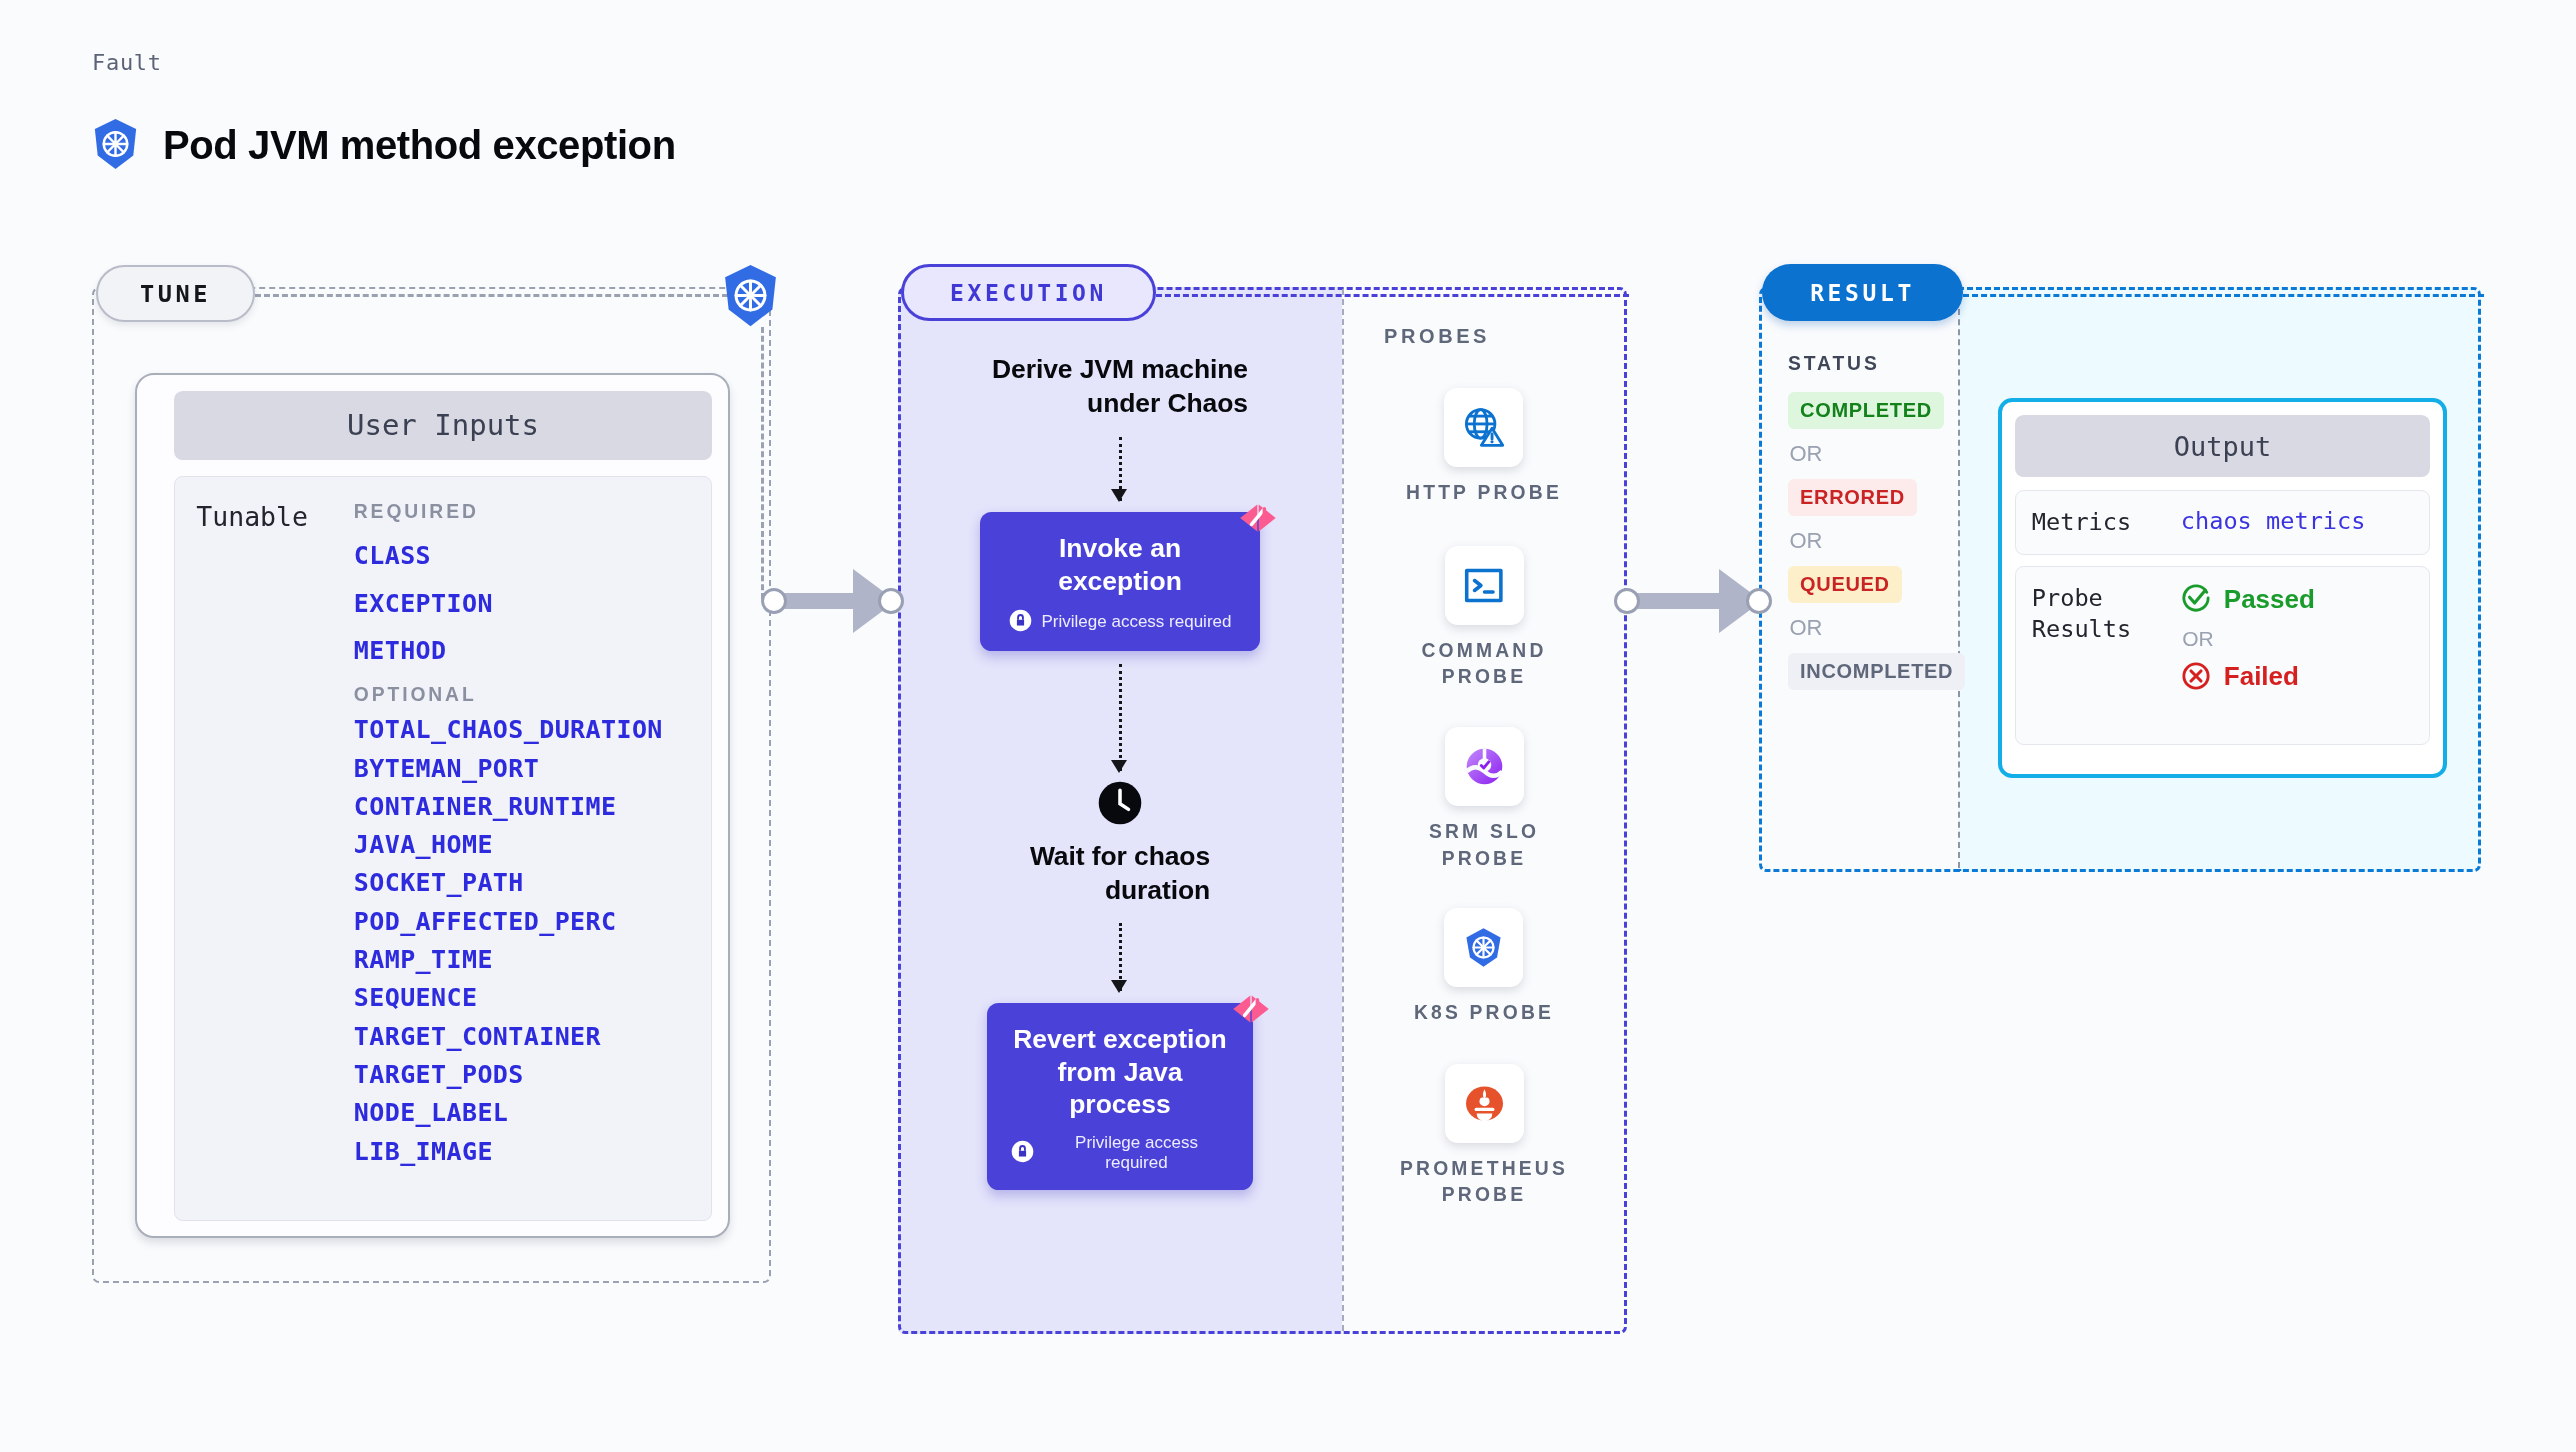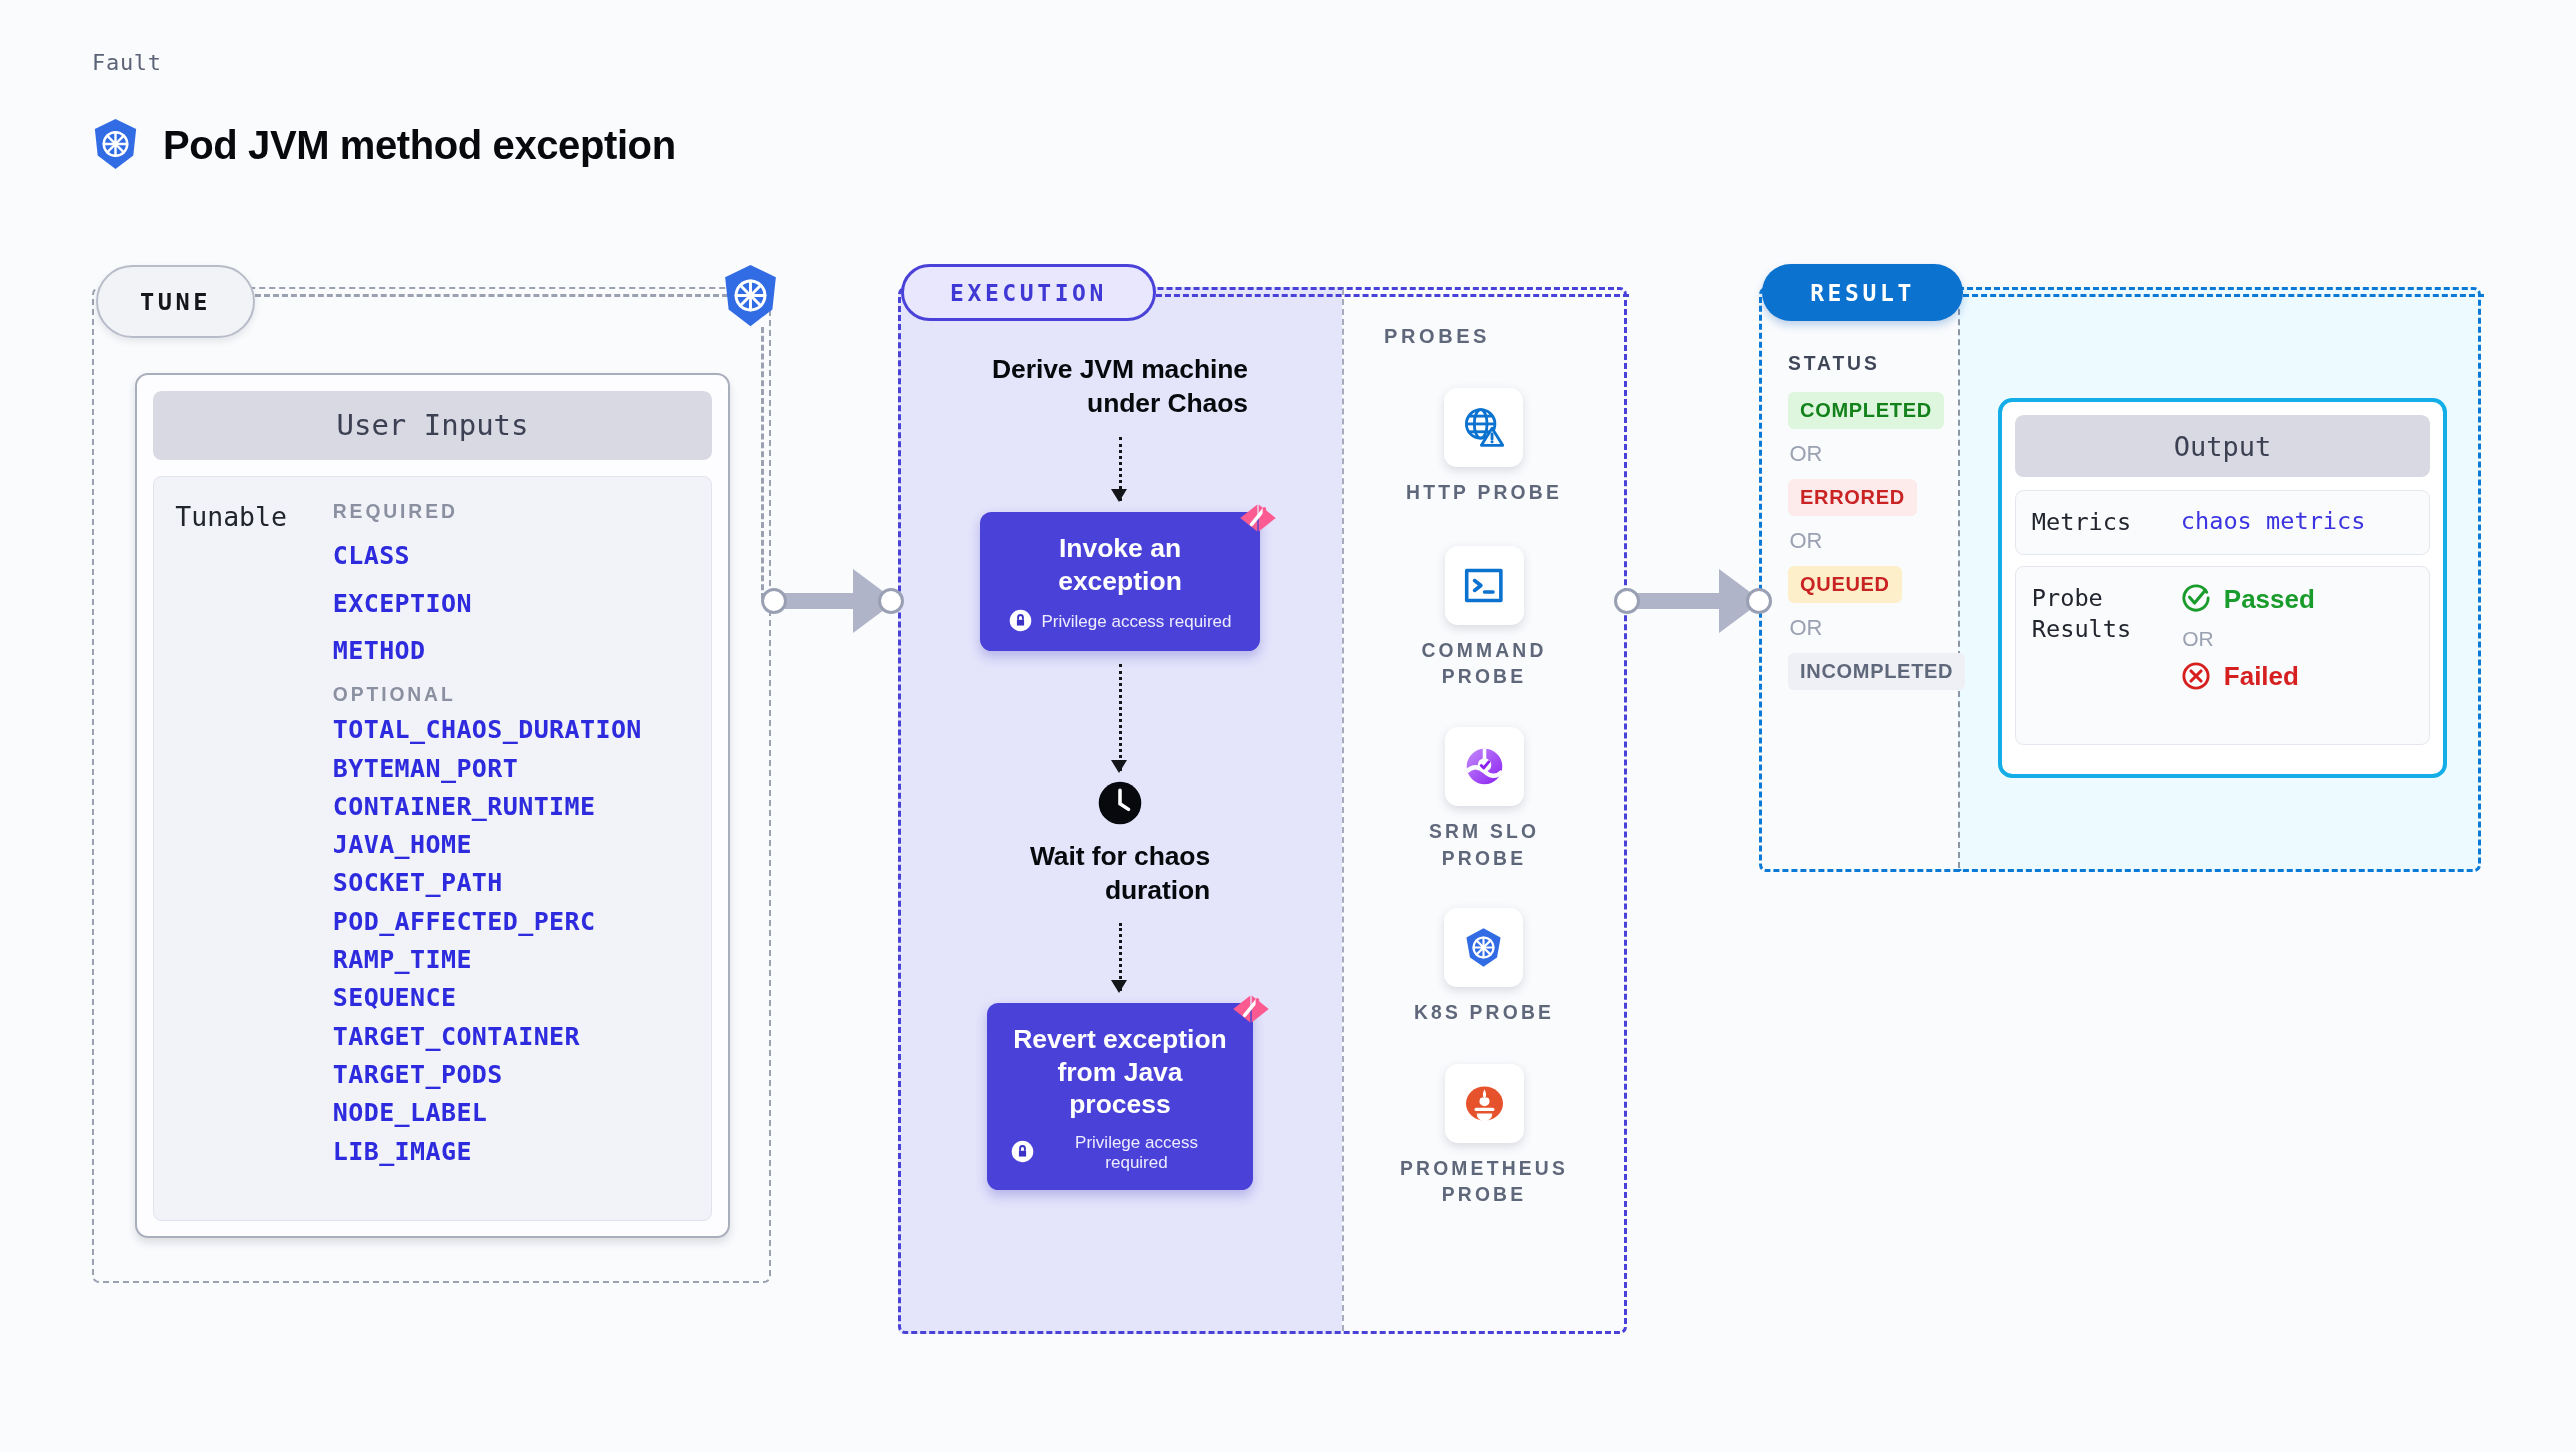--- a/index.html
+++ b/index.html
@@ -24,34 +24,35 @@
   .stagebox { position: absolute; border-radius: 7.2px; }
   .stage-pill {
     position: absolute; display: flex; align-items: center; justify-content: center;
     border-radius: 716px; font-family: "DejaVu Sans Mono", monospace;
     font-weight: bold; letter-spacing: 3.6px; z-index: 12;
   }
 
   
   #tune-box { left: 92px; top: 287px; width: 679px; height: 996px;
     border: 2.9px dashed #9aa1b0; background: #fafbfd; }
-  #tune-pill { left: 96px; top: 265px; width: 159px; height: 73px;
+  #tune-pill { left: 96px; top: 265px; width: 159px; height: 57px;
     background: #f2f3f7; border: 2.9px solid #b8bcc9; color: #14161c; font-size: 23.6px;
     box-shadow: 0 3.6px 7.2px rgba(30,35,60,.10); }
   #tune-dash-line { position: absolute; left: 255px; top: 294px; width: 473px; height: 0;
     border-top: 3.6px dashed #9aa1b0; z-index: 5; }
   #k8s-top { position: absolute; left: 719px; top: 264px; width: 63px; height: 63px; z-index: 14; }
   #k8s-stem { position: absolute; left: 761px; top: 327px; width: 0; height: 272px;
     border-left: 3.6px dashed #9aa1b0; }
 
   
   #user-inputs-card {
     position: absolute; left: 135px; top: 373px; width: 595px; height: 865px;
-    background: #fdfdff; border: 2.9px solid #a9aebb; border-radius: 13px;
+    background: #fdfdff; border: 2.9px solid #a9aebb; border-radius: 19px;
     box-shadow: 0 5px 8.6px rgba(40,45,70,.14);
+    padding-left: 21px;
   }
   .card-head {
     margin: 15.8px; height: 69px; background: #d8d9e2; border-radius: 8.6px;
     display: flex; align-items: center; justify-content: center;
     font-family: "DejaVu Sans Mono", monospace; font-size: 29px; color: #3b4052;
   }
   .card-body {
     margin: 0 15.8px 15.8px 15.8px; height: 745px; background: #f1f3f9;
     border: 1.4px solid #e0e3ec; border-radius: 8.6px;
     display: flex; padding: 24px 0 0 0;

